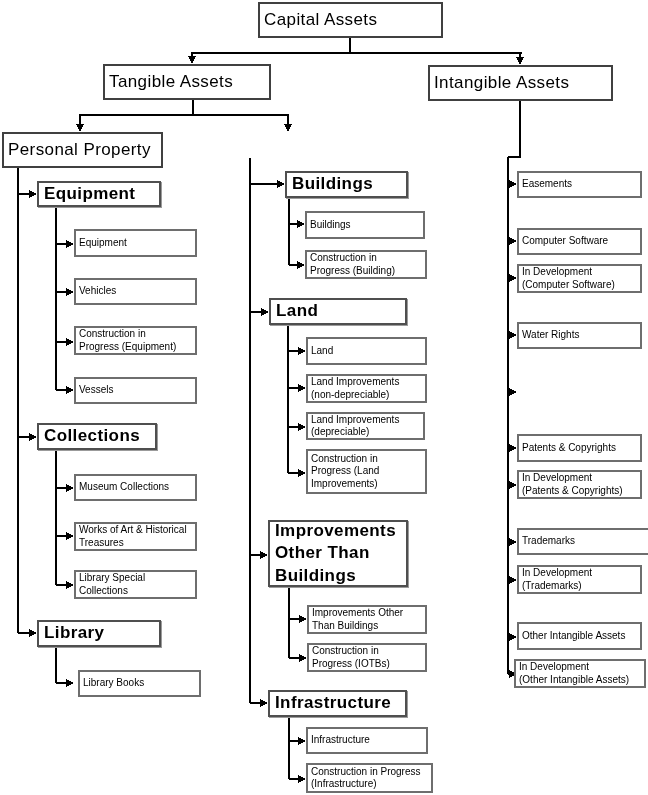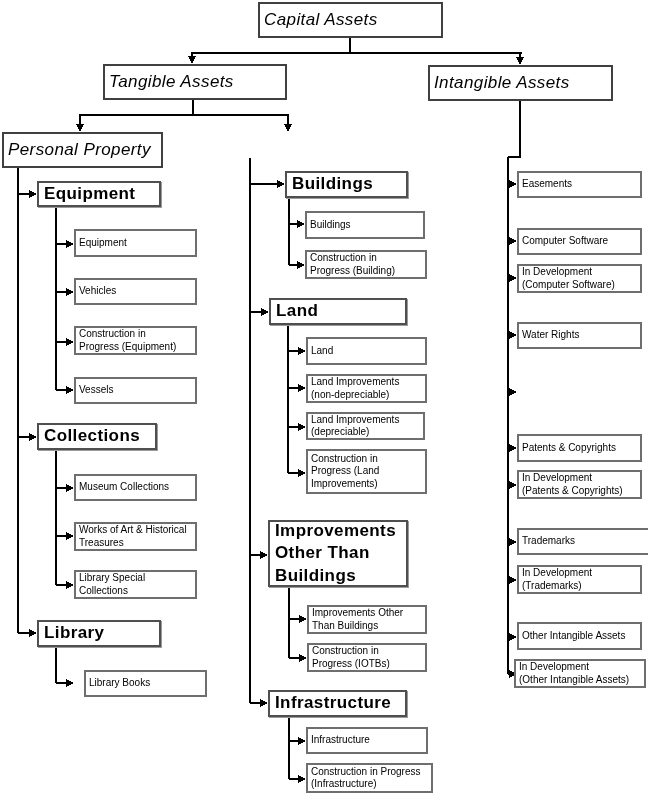--- a/index.html
+++ b/index.html
@@ -2,21 +2,21 @@
 <html><head>
 <meta charset="utf-8">
 <style>
   html,body{margin:0;padding:0;background:#ffffff;}
   .canvas{position:relative;width:648px;height:795px;background:#ffffff;
           font-family:"Liberation Sans",sans-serif;color:#000;overflow:hidden;}
   .connectors{position:absolute;left:0;top:0;width:648px;height:795px;}
   .box{position:absolute;box-sizing:border-box;background:#ffffff;
        border:2px solid #6e6e6e;display:flex;align-items:center;
        padding:0 3px;white-space:pre-line;line-height:1.25;overflow:hidden;}
-  .top{font-size:17px;border-color:#404040;letter-spacing:0.4px;padding:16px 4px;line-height:1.15;font-style:italic;}
+  .top{font-size:17px;border-color:#404040;letter-spacing:0.4px;padding:16px 4px;line-height:1.15;}
   .hdr{font-size:17px;font-weight:bold;border-color:#4f4f4f;padding:0 5px;
        letter-spacing:0.4px;line-height:1.3;box-shadow:1px 1px 0 #9b9b9b;}
   .child{font-size:10px;border-color:#6e6e6e;}
 </style>
 </head>
 <body>
 
 <div class="canvas">
 
   <svg class="connectors" viewBox="0 0 648 795" shape-rendering="crispEdges">
@@ -44,40 +44,40 @@
       M297 220v8l8-4z M297 261v8l8-4z
       M298 347v8l8-4z M298 384v8l8-4z M298 423v8l8-4z M298 469v8l8-4z
       M299 615v8l8-4z M299 654v8l8-4z
       M298 737v8l8-4z M298 775v8l8-4z
       M509 180v8l8-4z M509 237v8l8-4z M509 274v8l8-4z M509 331v8l8-4z
       M509 388v8l8-4z M509 444v8l8-4z M509 481v8l8-4z M509 538v8l8-4z
       M509 576v8l8-4z M509 633v8l8-4z M509 670v8l8-4z"></path>
   </svg>
 
   <div class="box top" style="left:258px;top:2px;width:185px;height:28px">Capital Assets</div>
-  <div class="box top" style="left:103px;top:64px;width:184px;height:28px">Tangible Assets</div>
+  <div class="box top" style="left:103px;top:64px;width:168px;height:28px">Tangible Assets</div>
   <div class="box top" style="left:428px;top:65px;width:185px;height:27px">Intangible Assets</div>
   <div class="box top" style="left:2px;top:132px;width:161px;height:27px">Personal Property</div>
 
   <div class="box hdr" style="left:37px;top:181px;width:124px;height:26px">Equipment</div>
   <div class="box child" style="left:74px;top:229px;width:123px;height:28px">Equipment</div>
   <div class="box child" style="left:74px;top:278px;width:123px;height:27px">Vehicles</div>
   <div class="box child" style="left:74px;top:326px;width:123px;height:29px">Construction in
 Progress (Equipment)</div>
   <div class="box child" style="left:74px;top:377px;width:123px;height:27px">Vessels</div>
 
   <div class="box hdr" style="left:37px;top:423px;width:120px;height:27px">Collections</div>
   <div class="box child" style="left:74px;top:474px;width:123px;height:27px">Museum Collections</div>
   <div class="box child" style="left:74px;top:522px;width:123px;height:29px">Works of Art &amp; Historical
 Treasures</div>
   <div class="box child" style="left:74px;top:570px;width:123px;height:29px">Library Special
 Collections</div>
 
   <div class="box hdr" style="left:37px;top:620px;width:124px;height:27px">Library</div>
-  <div class="box child" style="left:84px;top:670px;width:123px;height:27px">Library Books</div>
+  <div class="box child" style="left:78px;top:670px;width:123px;height:27px">Library Books</div>
 
   <div class="box hdr" style="left:285px;top:171px;width:123px;height:27px">Buildings</div>
   <div class="box child" style="left:305px;top:211px;width:120px;height:28px">Buildings</div>
   <div class="box child" style="left:305px;top:250px;width:122px;height:29px">Construction in
 Progress (Building)</div>
 
   <div class="box hdr" style="left:269px;top:298px;width:138px;height:27px">Land</div>
   <div class="box child" style="left:306px;top:337px;width:121px;height:28px">Land</div>
   <div class="box child" style="left:306px;top:374px;width:121px;height:29px">Land Improvements
 (non-depreciable)</div>

